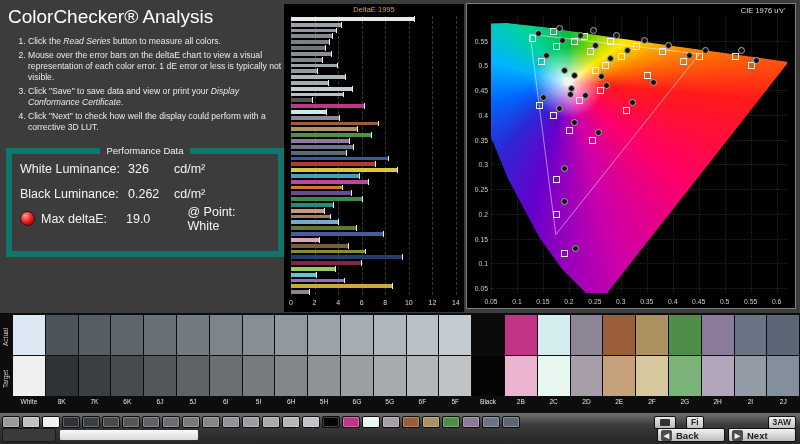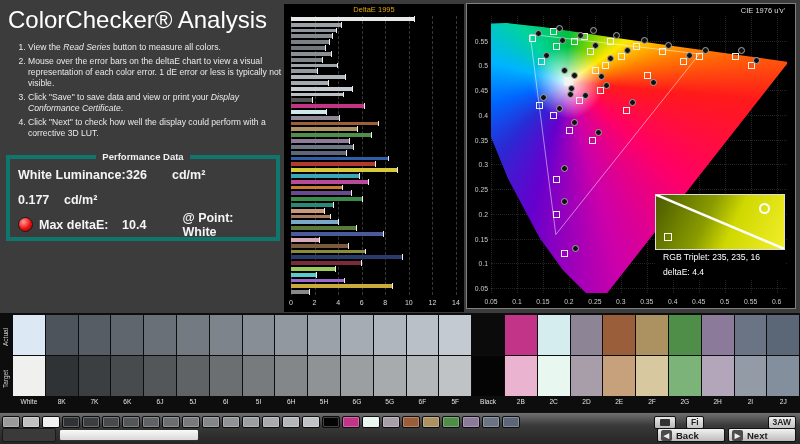--- a/index.html
+++ b/index.html
@@ -2,26 +2,26 @@
 <html><head>
 <meta charset="utf-8">
 <style>
   html,body{margin:0;padding:0;background:#3c3c3c;}
   body{width:800px;height:444px;position:relative;overflow:hidden;
        font-family:"Liberation Sans",sans-serif;}
   .app{position:absolute;inset:0;}
 
   
   .left-panel{position:absolute;left:6px;top:2px;width:276px;height:310px;color:#f0f0f0;}
-  .page-title{font-size:24px;font-weight:400;color:#fff;margin:4px 0 8px 2px;}
+  .page-title{font-size:19px;font-weight:400;color:#fff;margin:4px 0 8px 2px;}
   ol.instructions{margin:0;padding-left:22px;font-size:8.6px;line-height:11px;color:#eaeaea;}
   ol.instructions li{margin-bottom:3px;}
   .cont{display:block;margin-top:2px;}
 
-  fieldset.perf{border:4px solid #0f766e;margin:12px 0 0 0;padding:0 8px 0;width:250px;font-weight:bold;}
+  fieldset.perf{border:6px solid #0f766e;margin:12px 0 0 0;padding:0 8px 20px;width:250px;}
   fieldset.perf legend{font-size:9.5px;color:#f0f0f0;padding:0 6px;margin:0 auto;text-align:center;}
   .prow{display:flex;align-items:center;height:25px;font-size:12.5px;color:#f4f4f4;}
   .led{width:13px;height:13px;border-radius:50%;flex:none;margin-right:6px;
        background:radial-gradient(circle at 35% 30%,#ff9a9a,#ee1111 55%,#7a0000);
        border:1px solid #1a1a1a;}
   .plabel{width:108px;}
   .plabel.short{width:86px;}
   .pvalue{width:46px;}
   .ppoint{margin-left:16px;}
 
@@ -102,41 +102,42 @@
   .nav-ico{width:11px;height:11px;background:#4c4c4c;color:#f0f0f0;font-size:7px;line-height:11px;text-align:center;border-radius:2px;flex:none;}
 </style>
 </head>
 <body>
 
 <div class="app">
 
   <section class="left-panel">
     <h1 class="page-title">ColorChecker® Analysis</h1>
     <ol class="instructions">
-      <li><span>View the </span><i>Read Series</i><span> button to measure all colors.</span></li>
+      <li><span>Click the </span><i>Read Series</i><span> button to measure all colors.</span></li>
       <li><span>Mouse over the error bars on the deltaE chart to view a visual representation of each color error. 1 dE error or less is typically not visible.</span></li>
       <li><span>Click "Save" to save data and view or print your </span><i>Display Conformance Certificate</i><span>.</span></li>
       <li><span>Click "Next" to check how well the display could perform with a corrective 3D LUT.</span></li>
     </ol>
 
     <fieldset class="perf">
       <legend>Performance Data</legend>
       <div class="prow">
         <span class="plabel">White Luminance:</span>
         <span class="pvalue">326</span>
         <span>cd/m²</span>
       </div>
       <div class="prow">
-        <span class="pvalue">0.177</span>
+        <span class="plabel">Black Luminance:</span>
+        <span class="pvalue">0.262</span>
         <span>cd/m²</span>
       </div>
       <div class="prow">
         <span class="led"></span>
         <span class="plabel short">Max deltaE:</span>
-        <span class="pvalue">10.4</span>
+        <span class="pvalue">19.0</span>
         <span class="ppoint">@ Point: White</span>
       </div>
     </fieldset>
   </section>
 
   <section class="deltae-panel">
     <div class="deltae-title">DeltaE 1995</div>
     <div class="deltae-area">
       <div id="deltae-grid" style="position:absolute;inset:0;">
           <div class="vgrid" style="left: 0%;"></div>
@@ -423,28 +424,20 @@
           <span class="ylab" style="top: 26.7857%;">0.45</span>
           <span class="ylab" style="top: 35.7143%;">0.4</span>
           <span class="ylab" style="top: 44.6429%;">0.35</span>
           <span class="ylab" style="top: 53.5714%;">0.3</span>
           <span class="ylab" style="top: 62.5%;">0.25</span>
           <span class="ylab" style="top: 71.4286%;">0.2</span>
           <span class="ylab" style="top: 80.3571%;">0.15</span>
           <span class="ylab" style="top: 89.2857%;">0.1</span>
           <span class="ylab" style="top: 98.2143%;">0.05</span>
         </div>
-      <div class="inset">
-        <div class="inset-grad">
-          <span class="inset-circle"></span>
-          <span class="inset-square"></span>
-        </div>
-        <div class="inset-bar">RGB Triplet: 235, 235, 16</div>
-        <div class="inset-bar">deltaE: 4.4</div>
-      </div>
     </div>
   </section>
 
   <section class="comparator">
     <div class="comp-gutter">
       <span class="rot actual">Actual</span>
       <span class="rot target">Target</span>
     </div>
     <div class="comp-grid" id="comparator-grid">
         <div class="comp-col">

